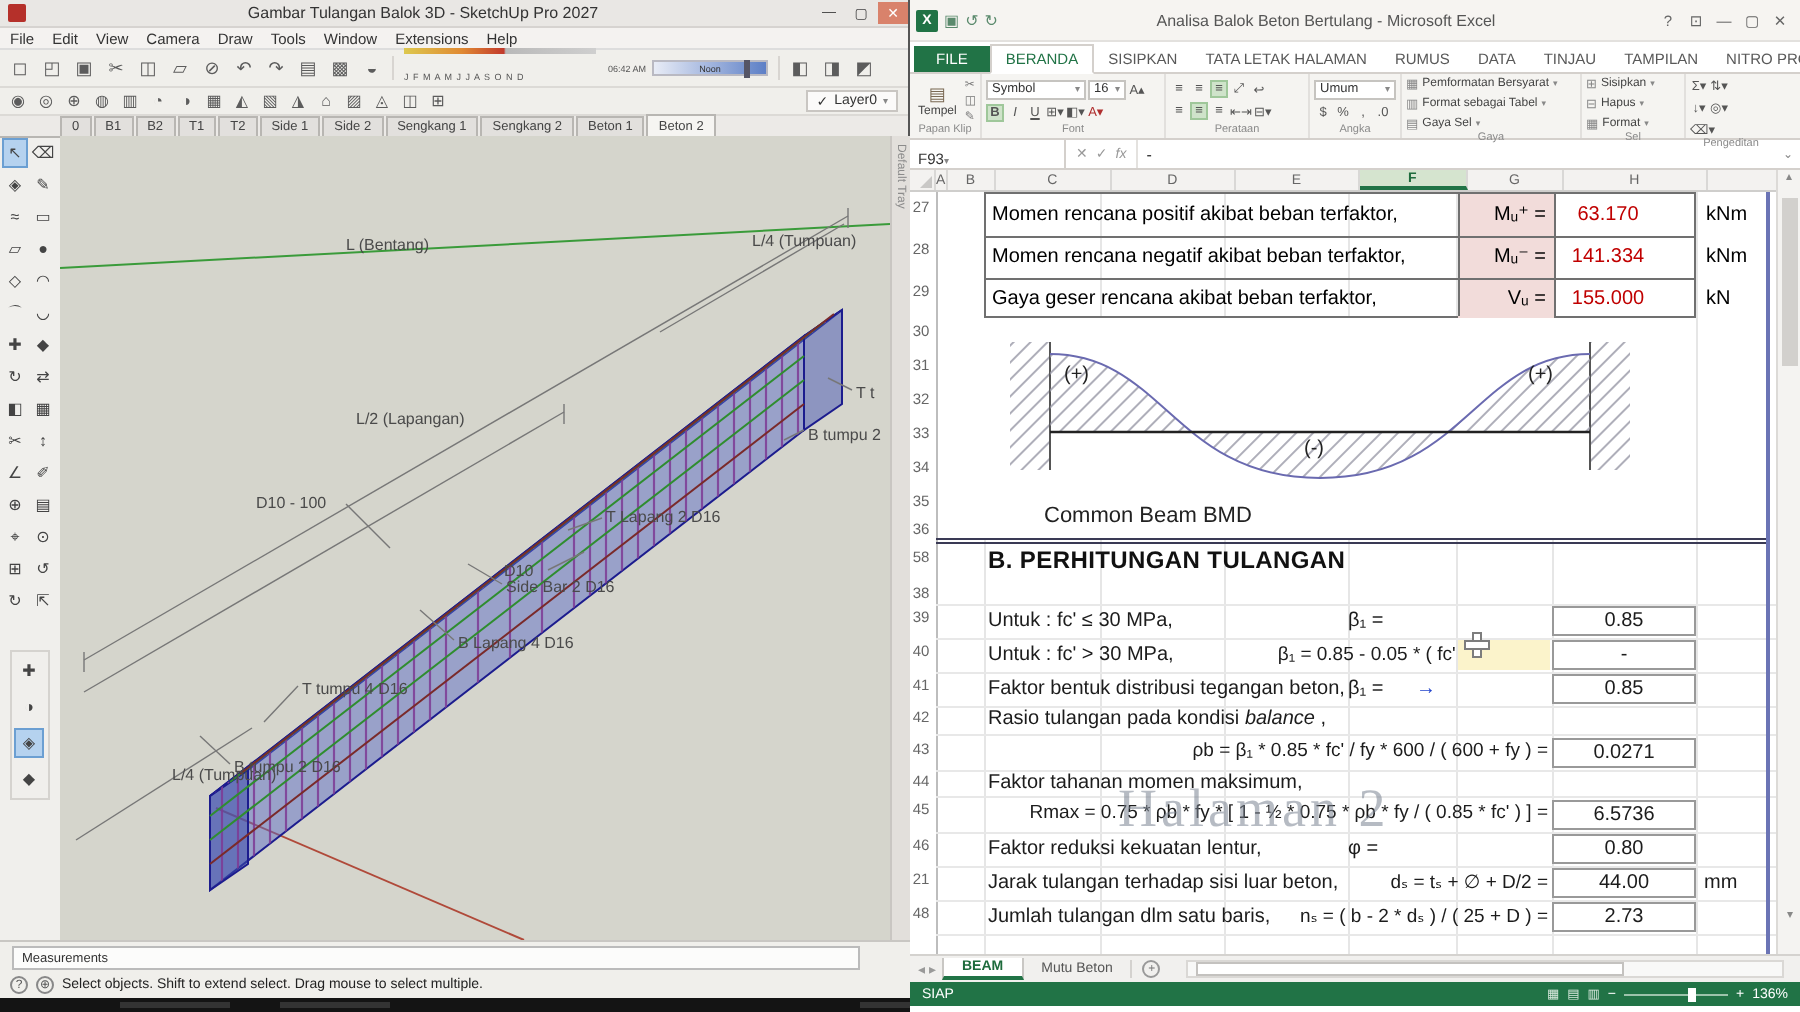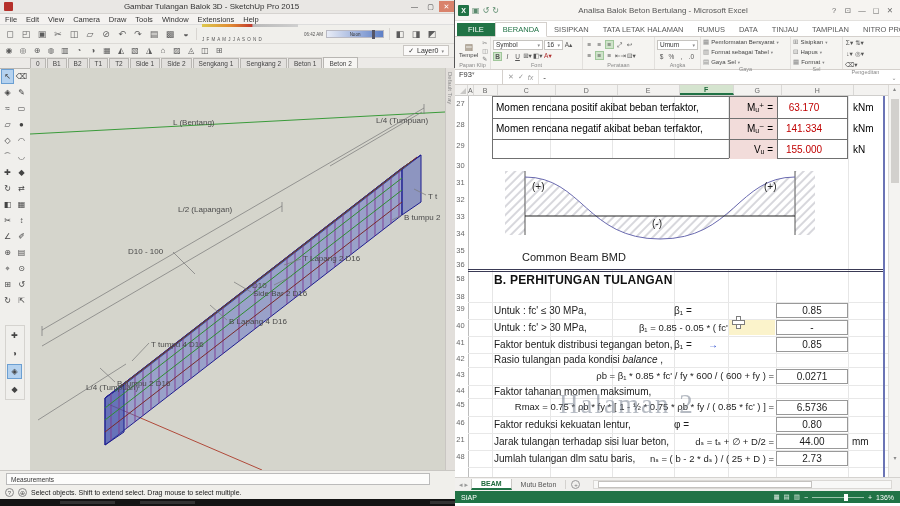--- a/index.html
+++ b/index.html
@@ -76,21 +76,21 @@
 .mi{min-width:9px;height:9px;display:inline-flex;align-items:center;justify-content:center;font-size:6.5px;color:#555}
 .mi.on{background:#cfe3ca;border:1px solid #9fc79a}
 .mi.b{font-weight:bold}
 .mi.i{font-style:italic}
 .mi.u{text-decoration:underline}
 .mired{color:#b03030}
 .stybtn{display:flex;align-items:center;gap:2px;font-size:6px;color:#444;height:8px;white-space:nowrap}
 .stybtn .ic{font-size:6.5px;color:#888}
 .stybtn .car{font-size:4.5px;color:#888}
 .xl-formula{height:15px;display:flex;align-items:stretch;border-bottom:1px solid #d4d0cc;background:#fff}
-.namebox{width:48px;border-right:1px solid #d4d0cc;font-size:7.5px;color:#333;display:flex;align-items:flex-start;padding-left:4px;}
+.namebox{width:78px;border-right:1px solid #d4d0cc;font-size:7.5px;color:#333;display:flex;align-items:flex-end;padding-left:4px;}
 .namebox b{color:#888;font-size:5px;font-weight:normal}
 .fxbtns{display:flex;align-items:center;gap:4px;font-size:7px;color:#999;padding:0 5px;border-right:1px solid #e4e2df}
 .fcontent{flex:1;font-size:8px;color:#222;display:flex;align-items:center;padding-left:4px}
 .fcollapse{width:12px;display:flex;align-items:center;justify-content:center;font-size:6px;color:#888}
 .xl-cols{height:11px;display:flex;background:#f3f2f0;border-bottom:1px solid #cfcecc}
 .corner{width:13px;border-right:1px solid #d9d8d6;position:relative}
 .corner:after{content:"";position:absolute;right:1px;bottom:1px;border-left:6px solid transparent;border-bottom:6px solid #c9c8c6}
 .xcol{border-right:1px solid #d9d8d6;font-size:7px;color:#666;display:flex;align-items:center;justify-content:center}
 .xcol:nth-child(2){width:24px}.xcol:nth-child(3){width:58px}.xcol:nth-child(4){width:62px}
 .xcol:nth-child(5){width:62px}.xcol:nth-child(6){width:54px}.xcol:nth-child(7){width:48px}
@@ -148,21 +148,21 @@
   <div class="taskbar">
     <i style="left:60px;width:55px"></i>
       <i style="left:140px;width:55px"></i>
       <i style="left:430px;width:55px"></i>
       <i style="left:520px;width:55px"></i>
   </div>
 
   <section class="su">
     <div class="su-title">
       <span class="su-appico"></span>
-      <span class="su-title-text">Gambar Tulangan Balok 3D - SketchUp Pro 2015</span>
+      <span class="su-title-text">Gambar Tulangan Balok 3D - SketchUp Pro 2027</span>
       <span class="wbtns">
         <span class="wbtn">—</span>
         <span class="wbtn">▢</span>
         <span class="wbtn close">✕</span>
       </span>
     </div>
     <div class="su-menu">
 
     <span class="su-menu-item">File</span>
         <span class="su-menu-item">Edit</span>
@@ -659,20 +659,21 @@
           <span class="tv">63.170</span>
           <span class="tu">kNm</span>
         </div>
         <div class="trow" style="top:21px">
           <span class="tl">Momen rencana negatif akibat beban terfaktor,</span>
           <span class="ts">Mᵤ⁻ =</span>
           <span class="tv">141.334</span>
           <span class="tu">kNm</span>
         </div>
         <div class="trow" style="top:42px">
+          <span class="tl">Gaya geser rencana akibat beban terfaktor,</span>
           <span class="ts">Vᵤ =</span>
           <span class="tv">155.000</span>
           <span class="tu">kN</span>
         </div>
       </div>
 
       <svg class="bmdsvg" width="356" height="111" viewBox="0 0 356 111">
         <defs>
           <pattern id="hb" width="6" height="6" patternUnits="userSpaceOnUse" patternTransform="rotate(45)">
             <line x1="1" y1="0" x2="1" y2="6" stroke="#9a9aa8" stroke-width="0.8"></line>

